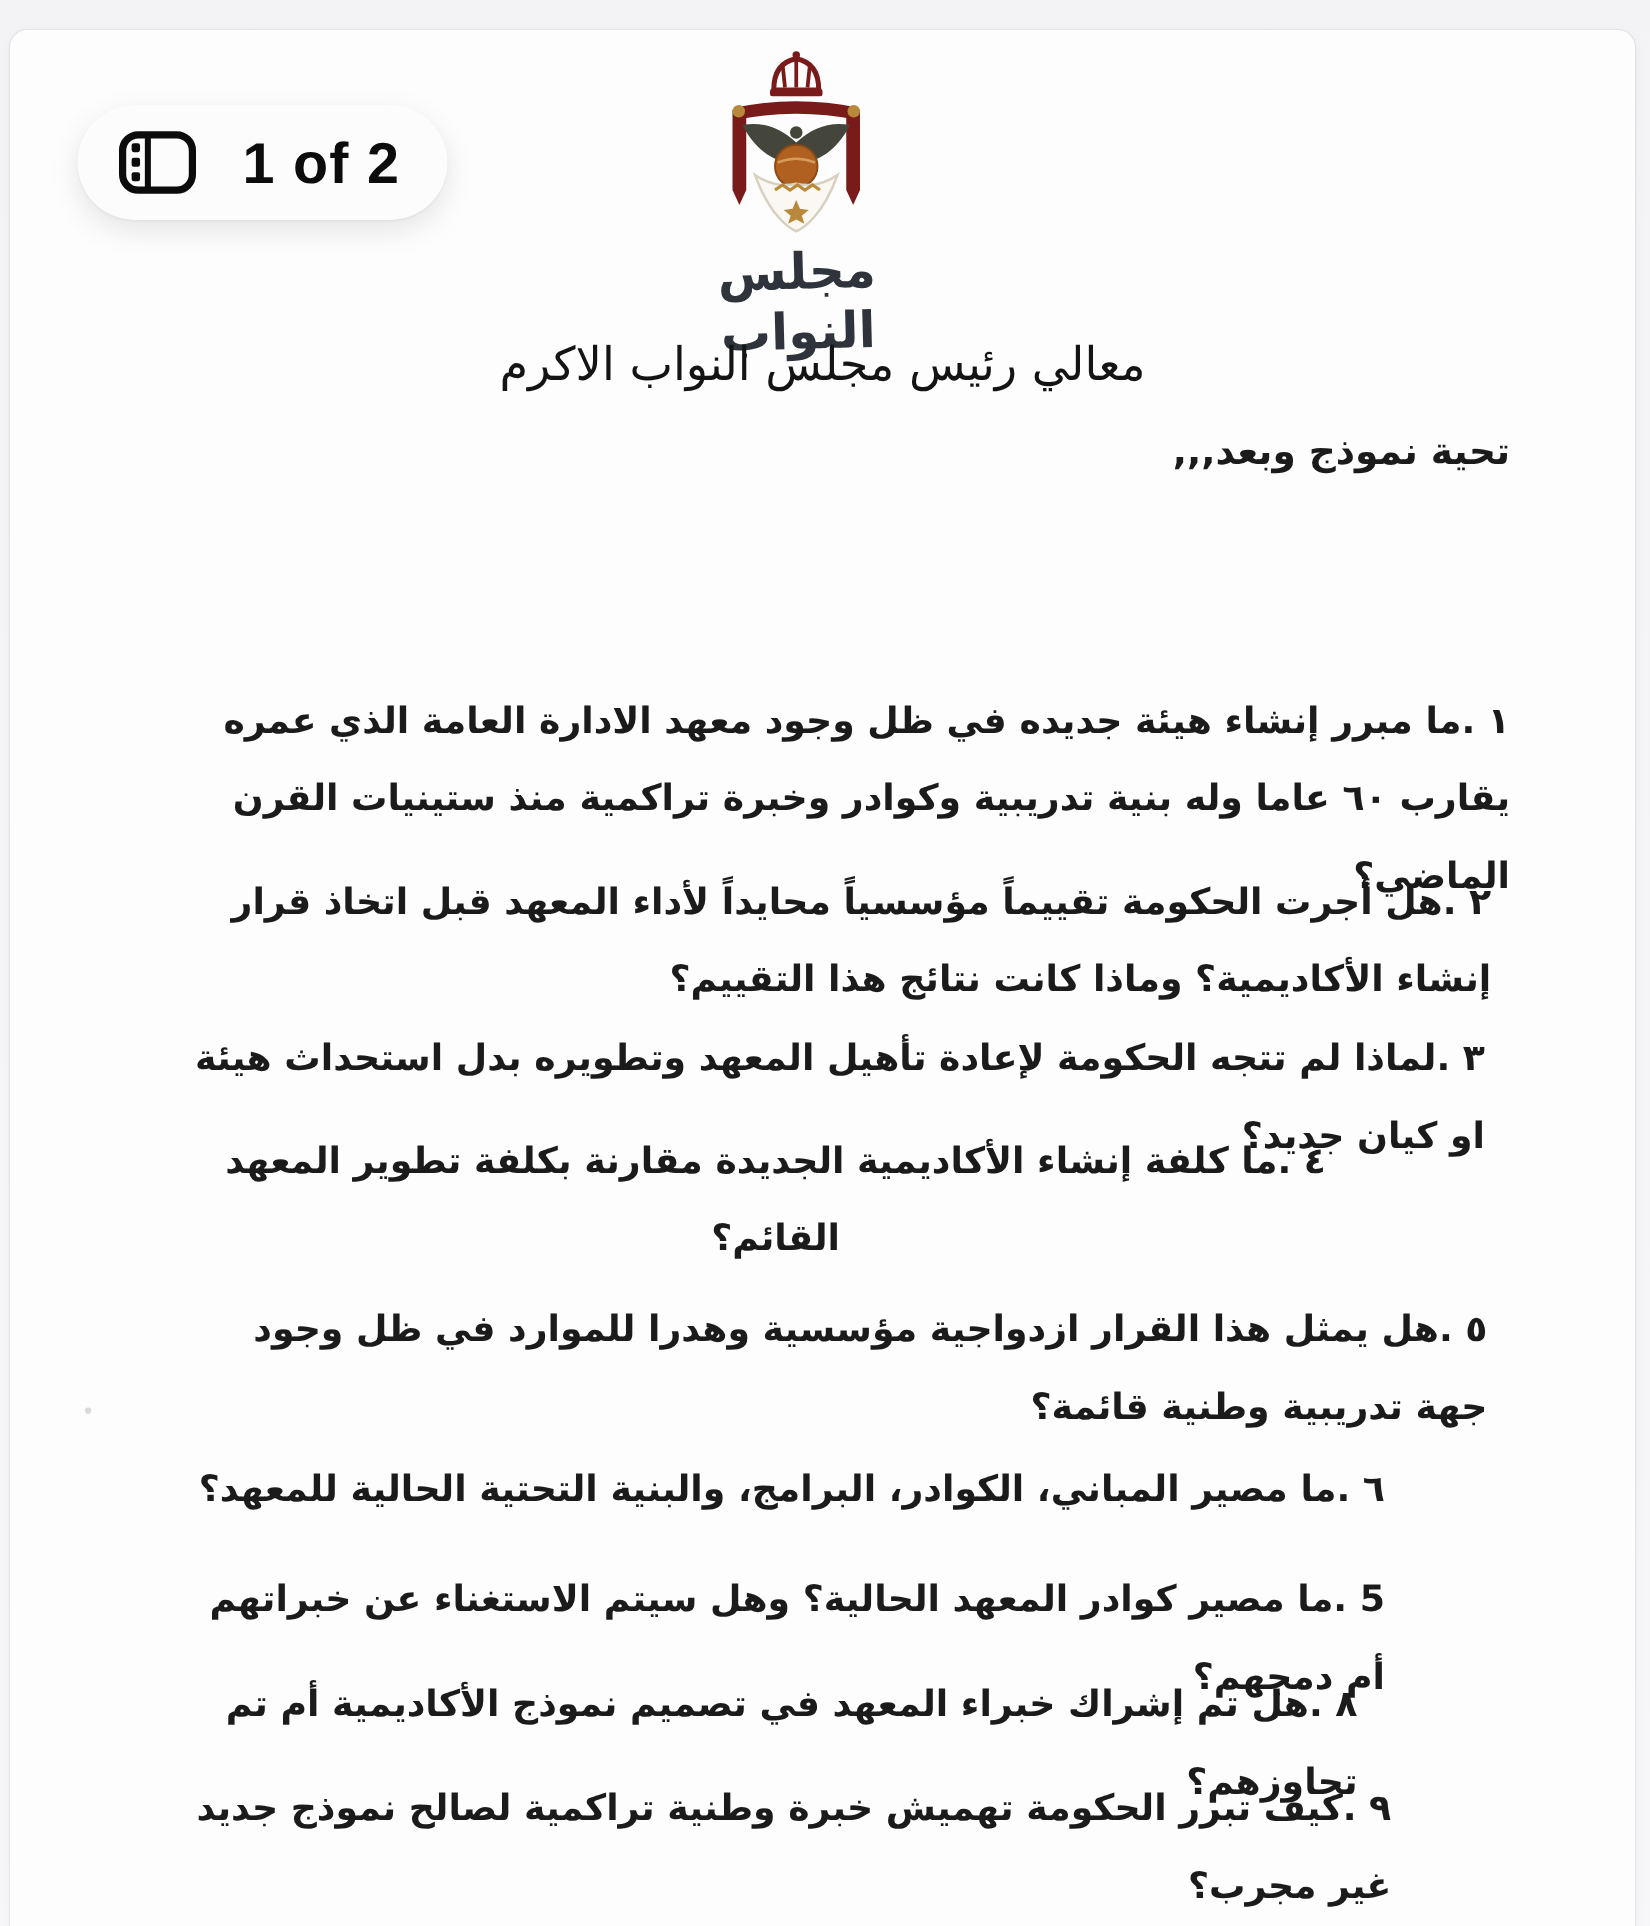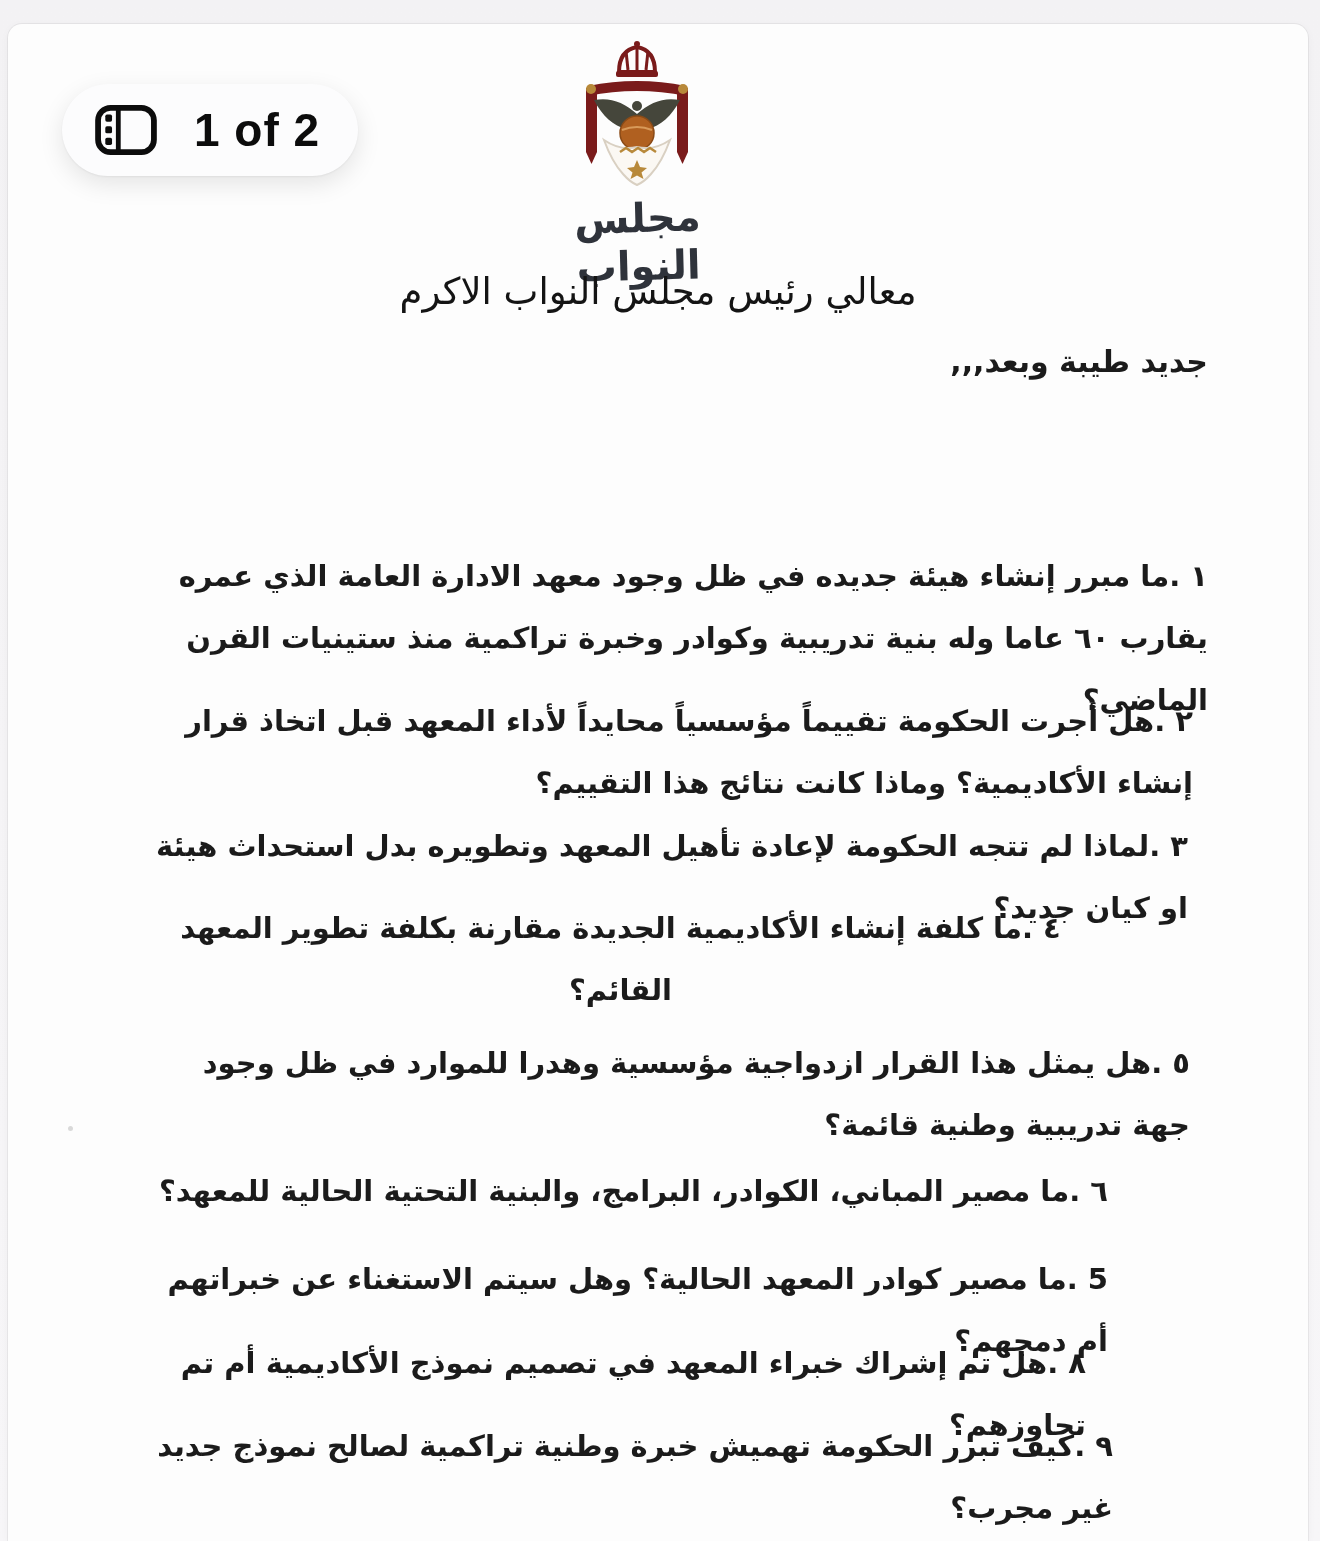--- a/index.html
+++ b/index.html
@@ -123,21 +123,21 @@
           <path d="M50 112 L56 108 L62 112 L68 108 L74 112 L80 108 L86 112" fill="none" stroke="#b8893a" stroke-width="2.5"></path>
           <path d="M67 120 L70 127 L77 128 L71.5 132.5 L73.5 139 L67 135.5 L60.5 139 L62.5 132.5 L57 128 L64 127 Z" fill="#b8893a"></path>
         </g>
       </svg>
     </div>
 
     <div class="emblem-caption">مجلس النواب</div>
 
     <h1 class="doc-title">معالي رئيس مجلس النواب الاكرم</h1>
 
-    <div class="block greeting">جديد طيبة وبعد,,,</div>
+    <div class="block greeting">تحية نموذج وبعد,,,</div>
 
 
     <p class="block q q1">١ .ما مبرر إنشاء هيئة جديده في ظل وجود معهد الادارة العامة الذي عمره يقارب ٦٠ عاما وله بنية تدريبية وكوادر وخبرة تراكمية منذ ستينيات القرن الماضي؟</p>
     <p class="block q q2">٢ .هل أجرت الحكومة تقييماً مؤسسياً محايداً لأداء المعهد قبل اتخاذ قرار إنشاء الأكاديمية؟ وماذا كانت نتائج هذا التقييم؟</p>
     <p class="block q q3">٣ .لماذا لم تتجه الحكومة لإعادة تأهيل المعهد وتطويره بدل استحداث هيئة او كيان جديد؟</p>
     <p class="block q q4">٤ .ما كلفة إنشاء الأكاديمية الجديدة مقارنة بكلفة تطوير المعهد القائم؟</p>
     <p class="block q q5">٥ .هل يمثل هذا القرار ازدواجية مؤسسية وهدرا للموارد في ظل وجود جهة تدريبية وطنية قائمة؟</p>
     <p class="block q q6">٦ .ما مصير المباني، الكوادر، البرامج، والبنية التحتية الحالية للمعهد؟</p>
     <p class="block q q7">5 .ما مصير كوادر المعهد الحالية؟ وهل سيتم الاستغناء عن خبراتهم أم دمجهم؟</p>
     <p class="block q q8">٨ .هل تم إشراك خبراء المعهد في تصميم نموذج الأكاديمية أم تم تجاوزهم؟</p>

